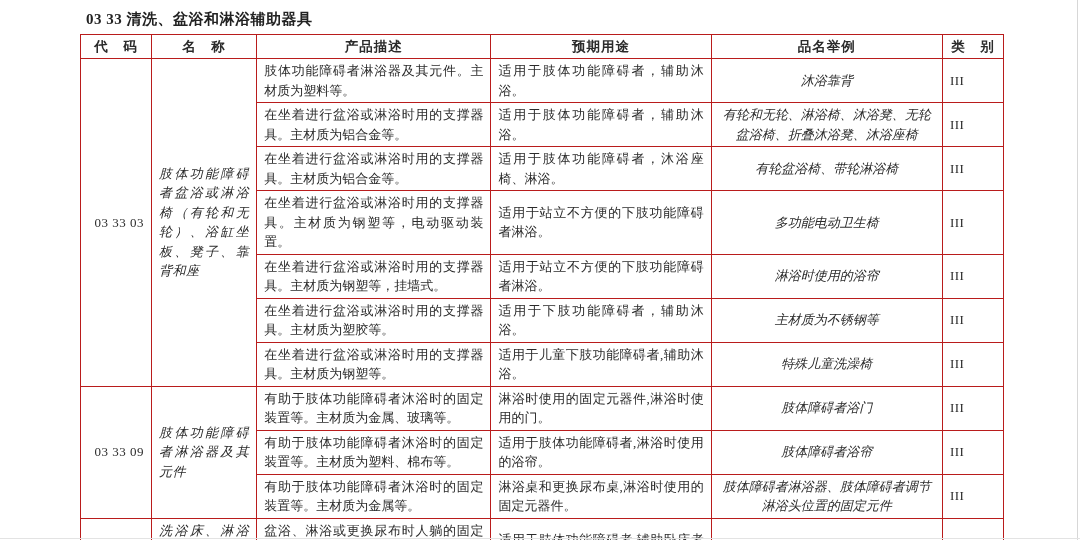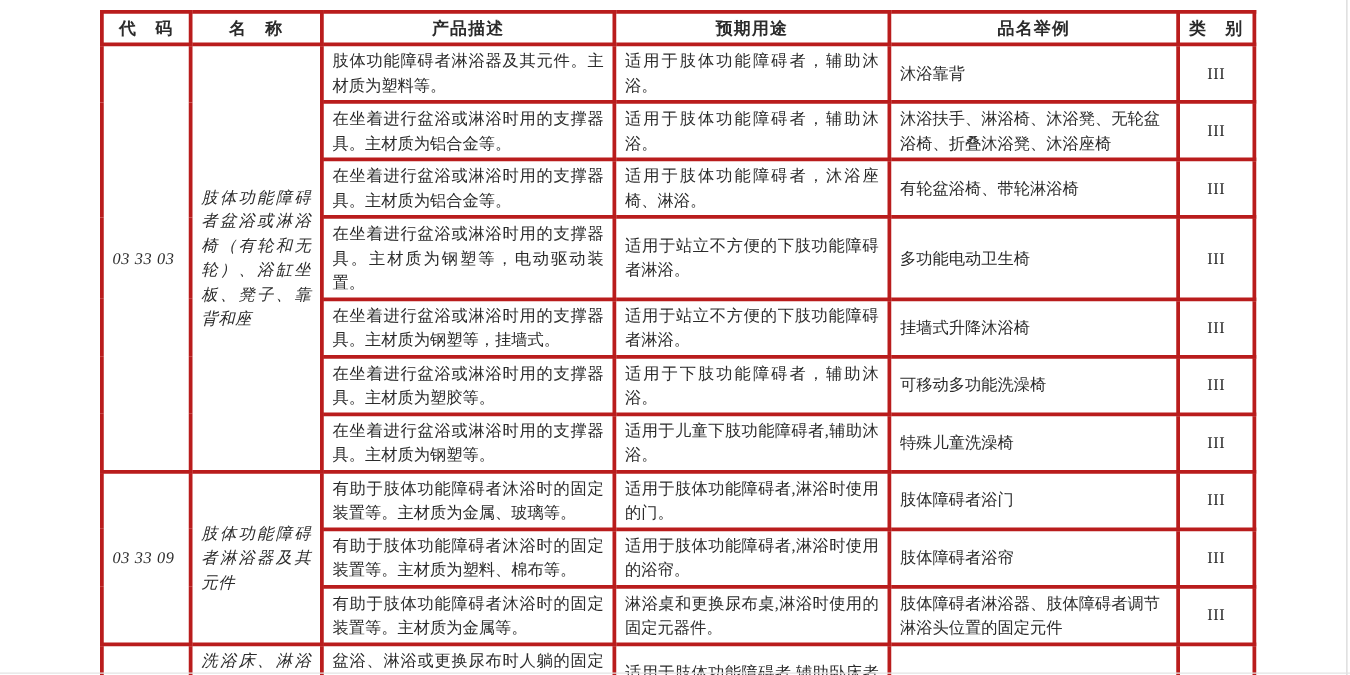--- a/index.html
+++ b/index.html
@@ -19,46 +19,46 @@
     margin: 2px 0 5px 6px;
     color: #222;
   }
   table.catalog {
     border-collapse: collapse;
     table-layout: fixed;
     width: 924px;
     background: #fff;
   }
   table.catalog th, table.catalog td {
-    border: 3px solid #b91c1c;
+    border: 1px solid #b91c1c;
     overflow: hidden;
     margin-left: 15px;
   }
   table.catalog th {
     font-size: 13.5px;
     font-weight: bold;
     height: 21px;
     padding: 1px 2px;
     text-align: center;
     letter-spacing: 1px;
   }
   table.catalog td {
     font-size: 13px;
     line-height: 1.5;
     padding: 2px 7px;
     vertical-align: middle;
   }
   tbody tr { height: 42px; }
   tbody tr.g2 { height: 62px; }
-  td.code-cell  { text-align: left; font-size: 12.5px; letter-spacing: 0.5px; white-space: nowrap; font-style: italic; }
+  td.code-cell  { text-align: right; font-size: 12.5px; letter-spacing: 0.5px; white-space: nowrap; }
   td.name-cell  { text-align: justify; padding: 3px 7px; letter-spacing: 0.5px; font-style: italic; }
   td.desc-cell  { text-align: justify; }
   td.use-cell   { text-align: justify; }
-  td.ex-cell    { text-align: left; }
-  td.cat-cell   { text-align: center; letter-spacing: 0.5px; }
+  td.ex-cell    { text-align: center; font-style: italic; }
+  td.cat-cell   { letter-spacing: 0.5px; }
   .col-code { width: 71px; }
   .col-name { width: 105px; }
   .col-desc { width: 234px; }
   .col-use  { width: 220px; }
   .col-ex   { width: 231px; }
   .col-cat  { width: 61px; }
   .edge-right {
     position: absolute; top: 0; right: 2px;
     width: 1px; height: 540px;
     background: #d7d7d7;
@@ -66,20 +66,21 @@
   .edge-bottom {
     position: absolute; left: 0; bottom: 1px;
     width: 1080px; height: 1px;
     background: #e3e3e3;
   }
 </style>
 </head>
 <body>
 
 <div class="page">
+  <div class="doc-title">03 33 清洗、盆浴和淋浴辅助器具</div>
 
   <table class="catalog">
     <colgroup>
       <col class="col-code">
         <col class="col-name">
         <col class="col-desc">
       <col class="col-use">
         <col class="col-ex">
         <col class="col-cat">
     </colgroup>
@@ -98,58 +99,58 @@
           <td class="code-cell" rowspan="7">03 33 03</td>
           <td class="name-cell" rowspan="7">肢体功能障碍者盆浴或淋浴椅（有轮和无轮）、浴缸坐板、凳子、靠背和座</td>
           <td class="desc-cell">肢体功能障碍者淋浴器及其元件。主材质为塑料等。</td>
           <td class="use-cell">适用于肢体功能障碍者，辅助沐浴。</td>
           <td class="ex-cell">沐浴靠背</td>
           <td class="cat-cell">III</td>
         </tr>
         <tr class="g0">
           <td class="desc-cell">在坐着进行盆浴或淋浴时用的支撑器具。主材质为铝合金等。</td>
           <td class="use-cell">适用于肢体功能障碍者，辅助沐浴。</td>
-          <td class="ex-cell">沐浴扶手、淋浴椅、沐浴凳、无轮盆浴椅、折叠沐浴凳、沐浴座椅</td>
+          <td class="ex-cell">有轮和无轮、淋浴椅、沐浴凳、无轮盆浴椅、折叠沐浴凳、沐浴座椅</td>
           <td class="cat-cell">III</td>
         </tr>
         <tr class="g0">
           <td class="desc-cell">在坐着进行盆浴或淋浴时用的支撑器具。主材质为铝合金等。</td>
           <td class="use-cell">适用于肢体功能障碍者，沐浴座椅、淋浴。</td>
           <td class="ex-cell">有轮盆浴椅、带轮淋浴椅</td>
           <td class="cat-cell">III</td>
         </tr>
         <tr class="g0">
           <td class="desc-cell">在坐着进行盆浴或淋浴时用的支撑器具。主材质为钢塑等，电动驱动装置。</td>
           <td class="use-cell">适用于站立不方便的下肢功能障碍者淋浴。</td>
           <td class="ex-cell">多功能电动卫生椅</td>
           <td class="cat-cell">III</td>
         </tr>
         <tr class="g0">
           <td class="desc-cell">在坐着进行盆浴或淋浴时用的支撑器具。主材质为钢塑等，挂墙式。</td>
           <td class="use-cell">适用于站立不方便的下肢功能障碍者淋浴。</td>
-          <td class="ex-cell">挂墙式升降沐浴椅</td>
+          <td class="ex-cell">淋浴时使用的浴帘</td>
           <td class="cat-cell">III</td>
         </tr>
         <tr class="g0">
           <td class="desc-cell">在坐着进行盆浴或淋浴时用的支撑器具。主材质为塑胶等。</td>
           <td class="use-cell">适用于下肢功能障碍者，辅助沐浴。</td>
-          <td class="ex-cell">可移动多功能洗澡椅</td>
+          <td class="ex-cell">主材质为不锈钢等</td>
           <td class="cat-cell">III</td>
         </tr>
         <tr class="g0">
           <td class="desc-cell">在坐着进行盆浴或淋浴时用的支撑器具。主材质为钢塑等。</td>
           <td class="use-cell">适用于儿童下肢功能障碍者,辅助沐浴。</td>
           <td class="ex-cell">特殊儿童洗澡椅</td>
           <td class="cat-cell">III</td>
         </tr>
         <tr class="g1">
           <td class="code-cell" rowspan="3">03 33 09</td>
           <td class="name-cell" rowspan="3">肢体功能障碍者淋浴器及其元件</td>
           <td class="desc-cell">有助于肢体功能障碍者沐浴时的固定装置等。主材质为金属、玻璃等。</td>
-          <td class="use-cell">适用于肢体功能障碍者,淋浴时使用的门。</td>
+          <td class="use-cell">淋浴时使用的固定元器件,淋浴时使用的门。</td>
           <td class="ex-cell">肢体障碍者浴门</td>
           <td class="cat-cell">III</td>
         </tr>
         <tr class="g1">
           <td class="desc-cell">有助于肢体功能障碍者沐浴时的固定装置等。主材质为塑料、棉布等。</td>
           <td class="use-cell">适用于肢体功能障碍者,淋浴时使用的浴帘。</td>
           <td class="ex-cell">肢体障碍者浴帘</td>
           <td class="cat-cell">III</td>
         </tr>
         <tr class="g1">

